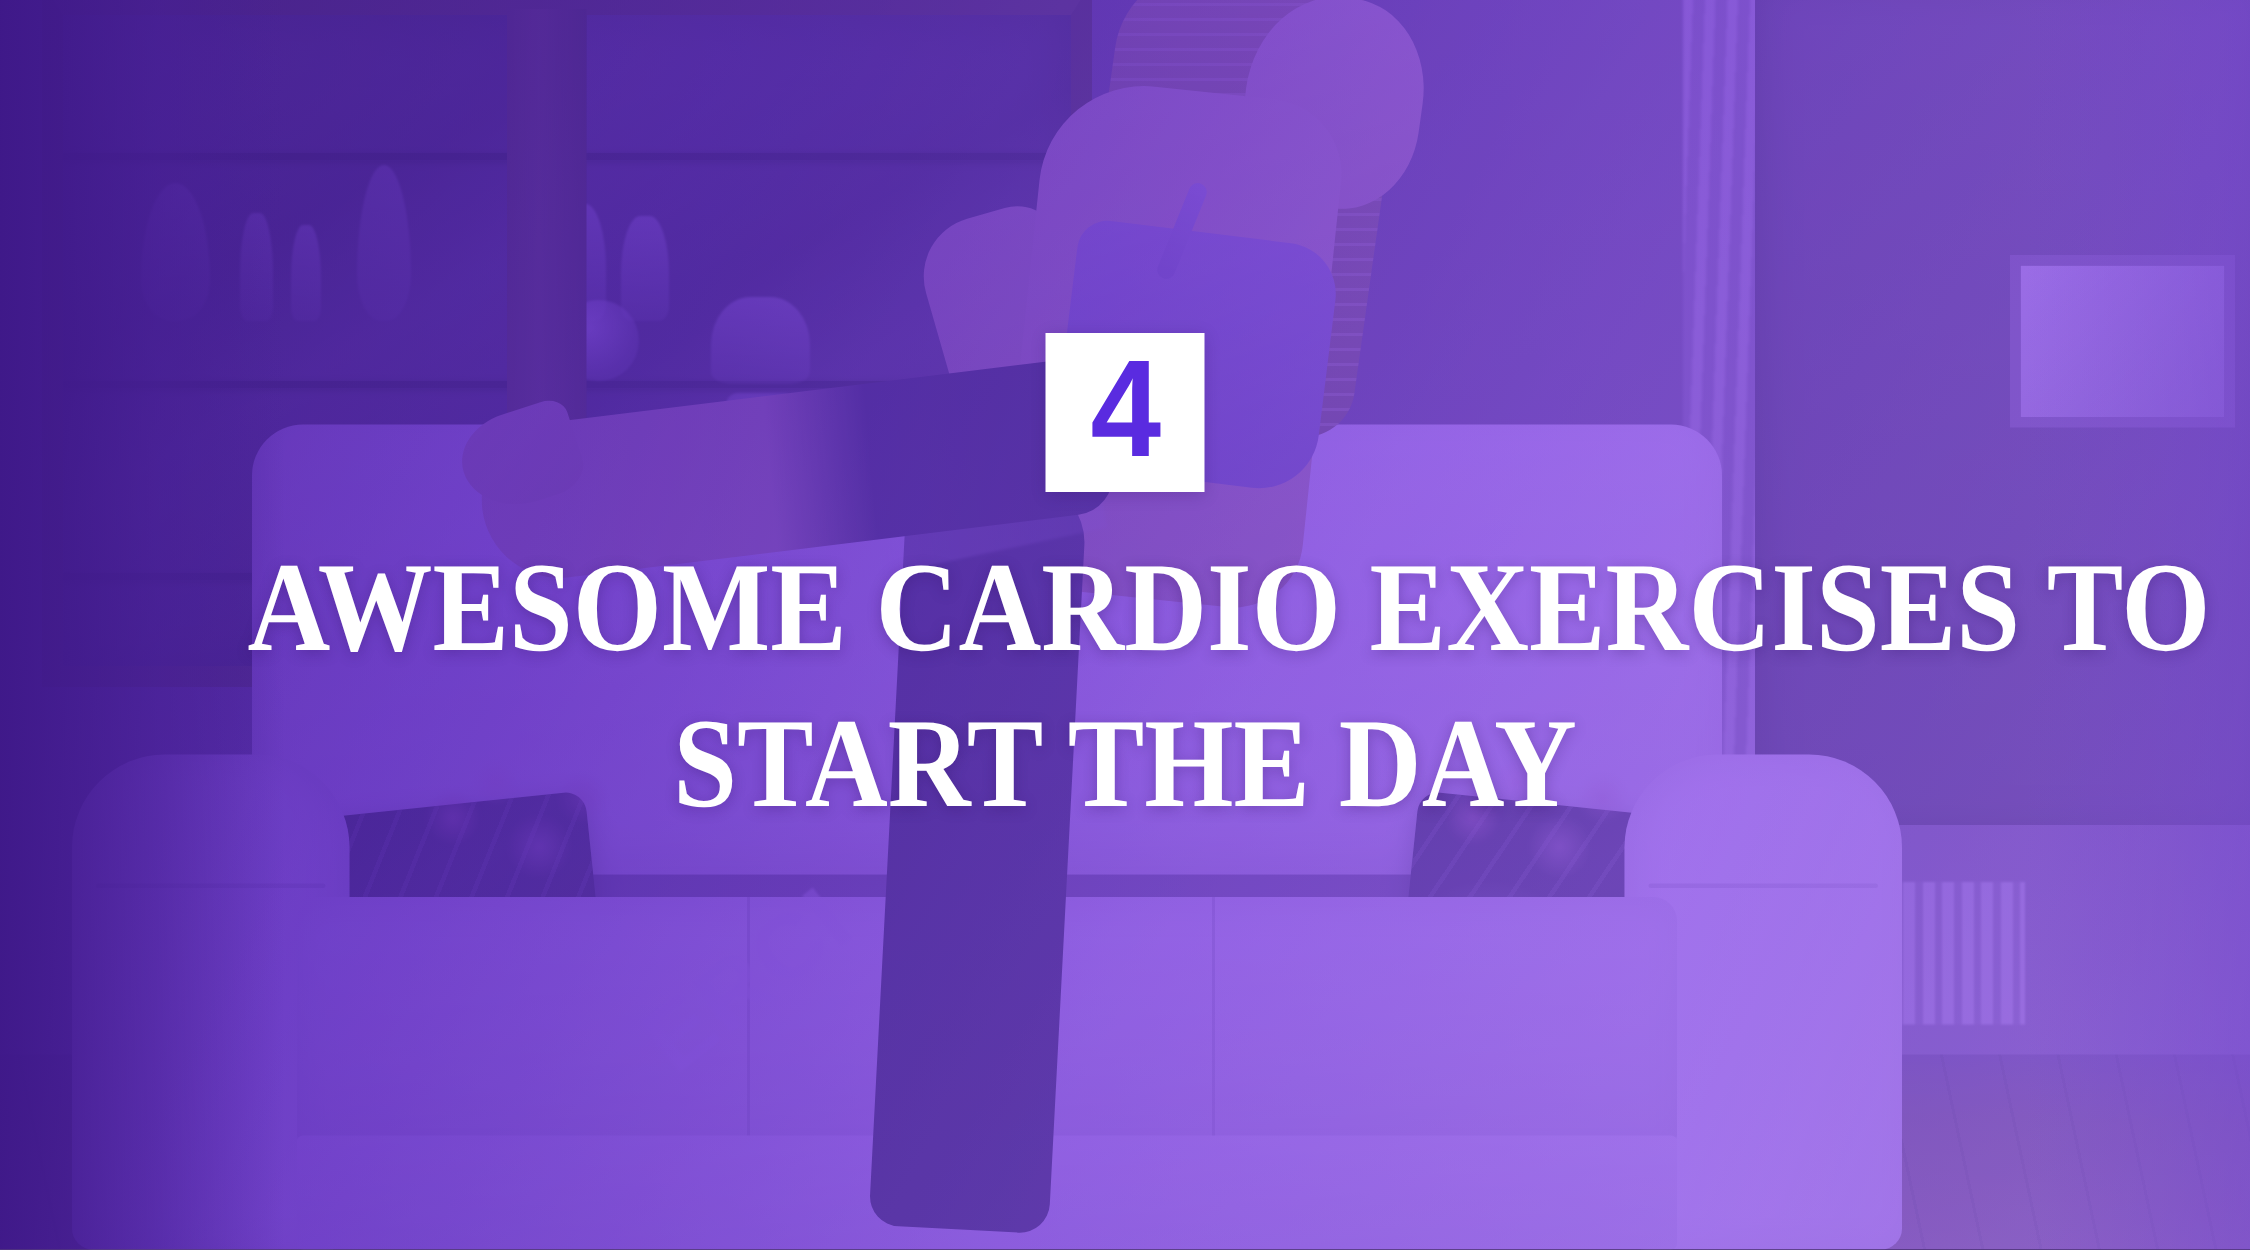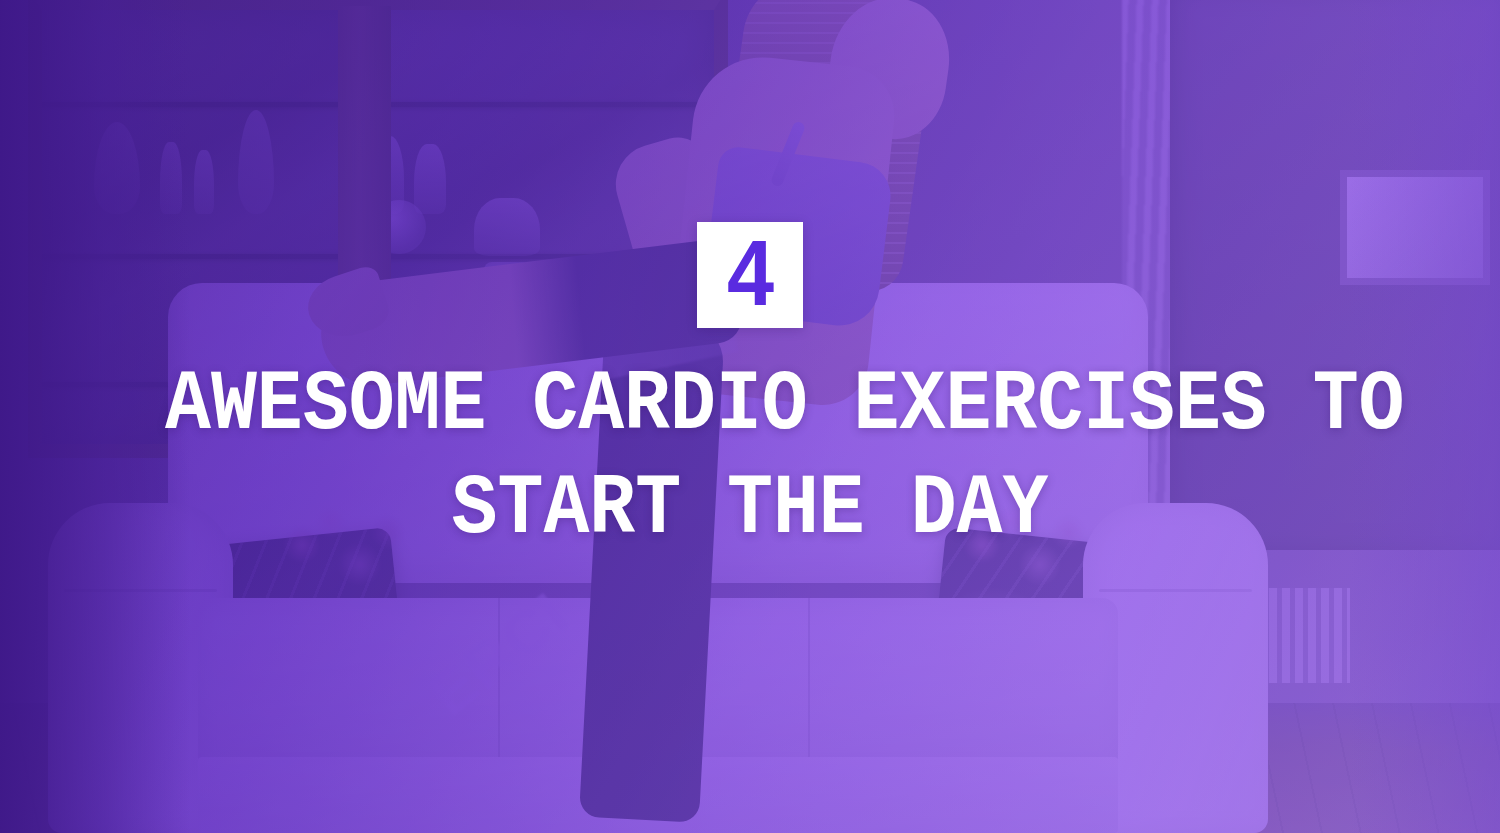--- a/index.html
+++ b/index.html
@@ -304,21 +304,21 @@
     line-height:.92;
     letter-spacing:-2px;
     transform:scaleX(.92) translateY(-2px);
     display:block;
   }
   .headline {
     margin-top:26px;
     width:1300px;
     text-align:center;
     color:#ffffff;
-    font-family:Liberation Mono, monospace;
+    font-family:Liberation Serif, serif;
     font-weight:700;
     font-size:85px;
     line-height:1.22;
     letter-spacing:0px;
     text-transform:uppercase;
     text-shadow:0 2px 10px rgba(45,16,95,.30);
   }
   .headline .ln {
     display:block;
     transform:scaleX(.90);

